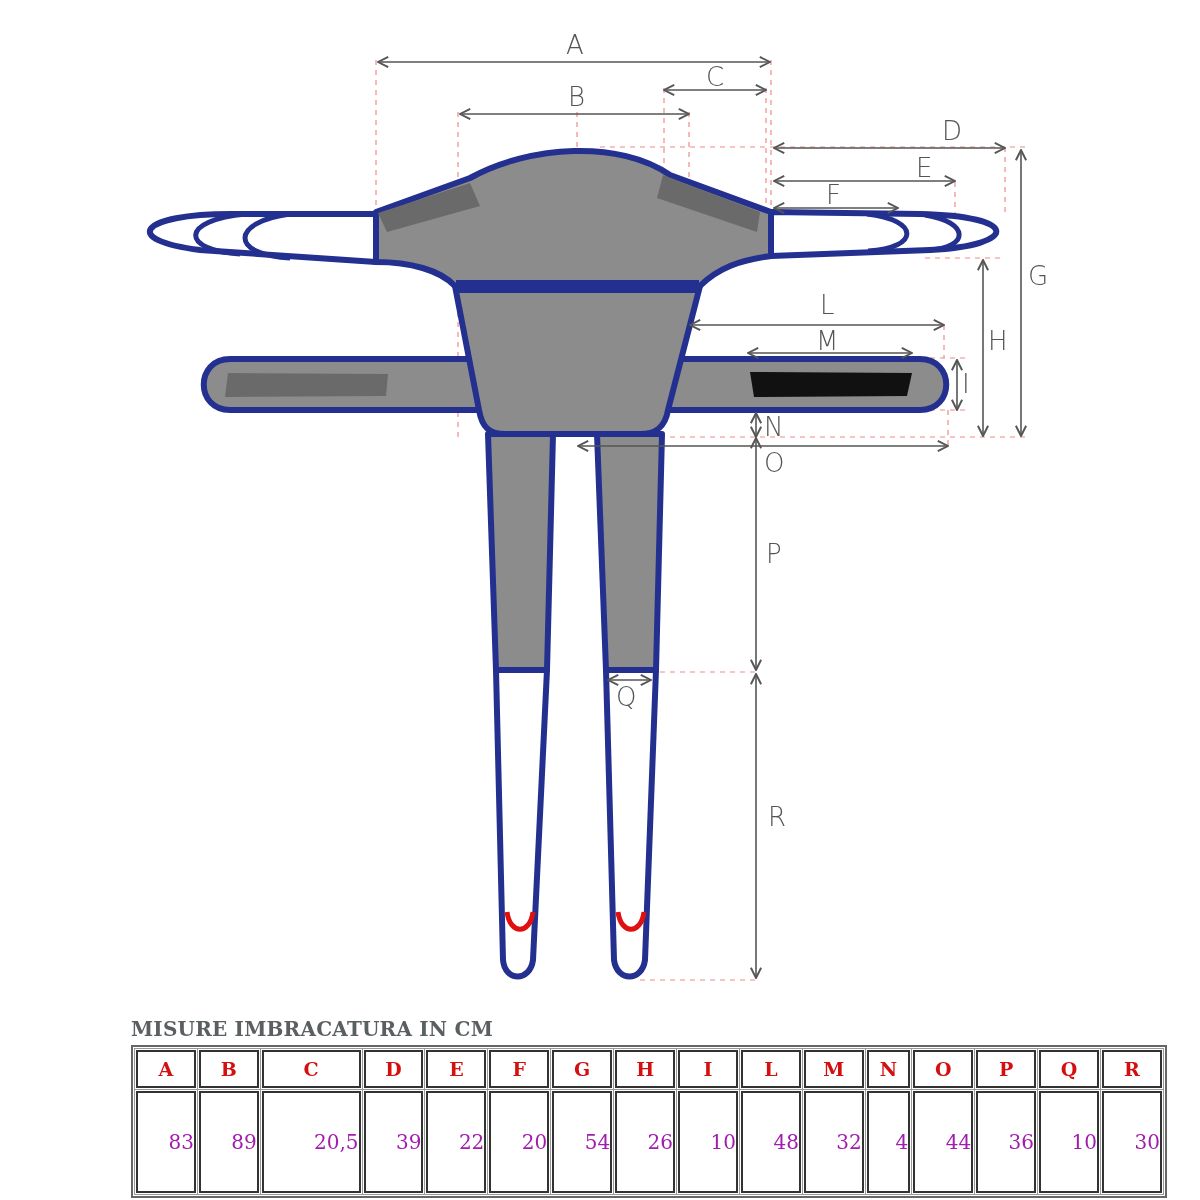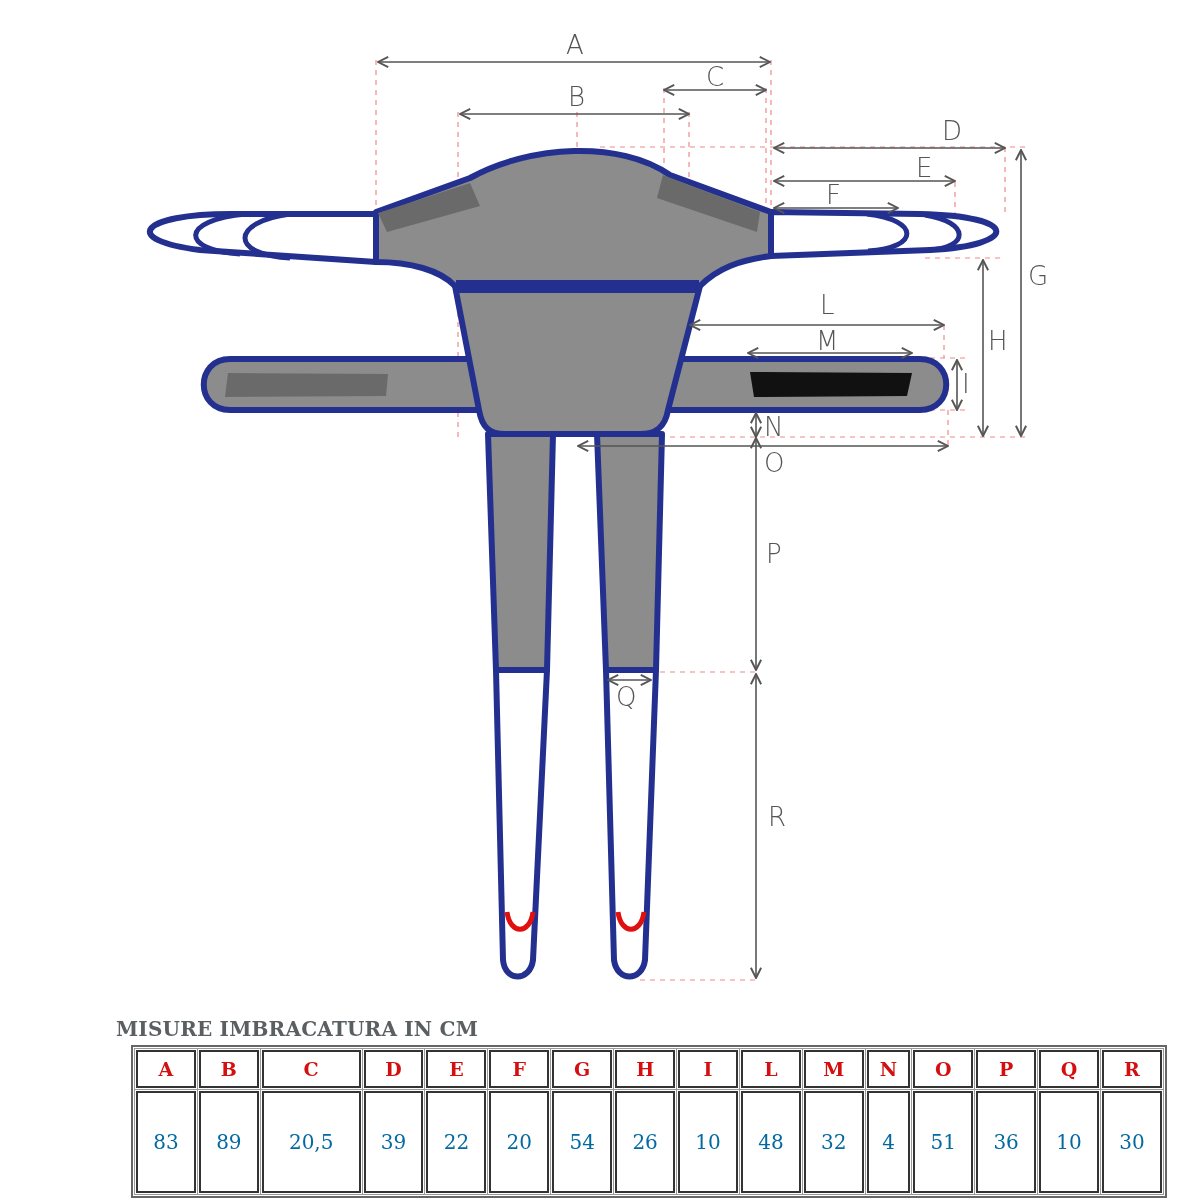--- a/index.html
+++ b/index.html
@@ -8,35 +8,35 @@
   .dim-label { font-family: "DejaVu Sans", sans-serif; font-size: 26px; fill: #555; font-weight: 300; }
   .dimline { stroke: #555; stroke-width: 1.6; fill: none; }
   .guide { stroke: #f08a8a; stroke-width: 1.2; stroke-dasharray: 5 5; fill: none; }
   .fabric { fill: #8c8c8c; stroke: #24308f; stroke-width: 6; stroke-linejoin: round; }
   .strap { fill: #ffffff; stroke: #24308f; stroke-width: 6; stroke-linejoin: round; }
   .loop { fill: none; stroke: #24308f; stroke-width: 5; }
   .pad { fill: #6a6a6a; }
   .velcro { fill: #111; }
   .red { fill: none; stroke: #e01010; stroke-width: 5; }
   #table-title {
-    position: absolute; left: 116px; top: 1017px;
+    position: absolute; left: 131px; top: 1017px;
     font-family: "DejaVu Serif", serif; font-weight: bold; font-size: 20px; color: #5a5f62; letter-spacing: 0.2px;
   }
   #size-table {
     position: absolute; left: 131px; top: 1045px; width: 1036px; height: 150px;
     border-collapse: separate; border-spacing: 3px;
     border: 2px solid #666; background: #fff;
   }
   #size-table td {
     border: 2px solid #333; outline: 1px solid #999; outline-offset: 1px;
     text-align: center; vertical-align: middle; padding: 0;
     font-family: "DejaVu Serif", serif;
   }
   #size-table tr.hdr td { height: 34px; color: #d40f0f; font-weight: bold; font-size: 19px; }
-  #size-table tr.val td { height: 98px; color: #0369a1; font-size: 20px; }
+  #size-table tr.val td { height: 98px; color: #a21caf; font-size: 20px; text-align: right; }
 </style>
 </head>
 <body>
 
 <svg id="diagram" viewBox="0 0 1200 1010" xmlns="http://www.w3.org/2000/svg">
   <defs>
     <marker id="arr" viewBox="0 0 10 10" refX="9" refY="5" markerWidth="8" markerHeight="8" orient="auto-start-reverse">
       <path d="M1,1 L9,5 L1,9" fill="none" stroke="#555" stroke-width="1.5"></path>
     </marker>
   </defs>
@@ -167,19 +167,19 @@
     <td>20,5</td>
     <td>39</td>
     <td>22</td>
     <td>20</td>
     <td>54</td>
     <td>26</td>
     <td>10</td>
     <td>48</td>
     <td>32</td>
     <td>4</td>
-    <td>51</td>
+    <td>44</td>
     <td>36</td>
     <td>10</td>
     <td>30</td>
   </tr>
 </tbody>
   </table>
 
 </body></html>

